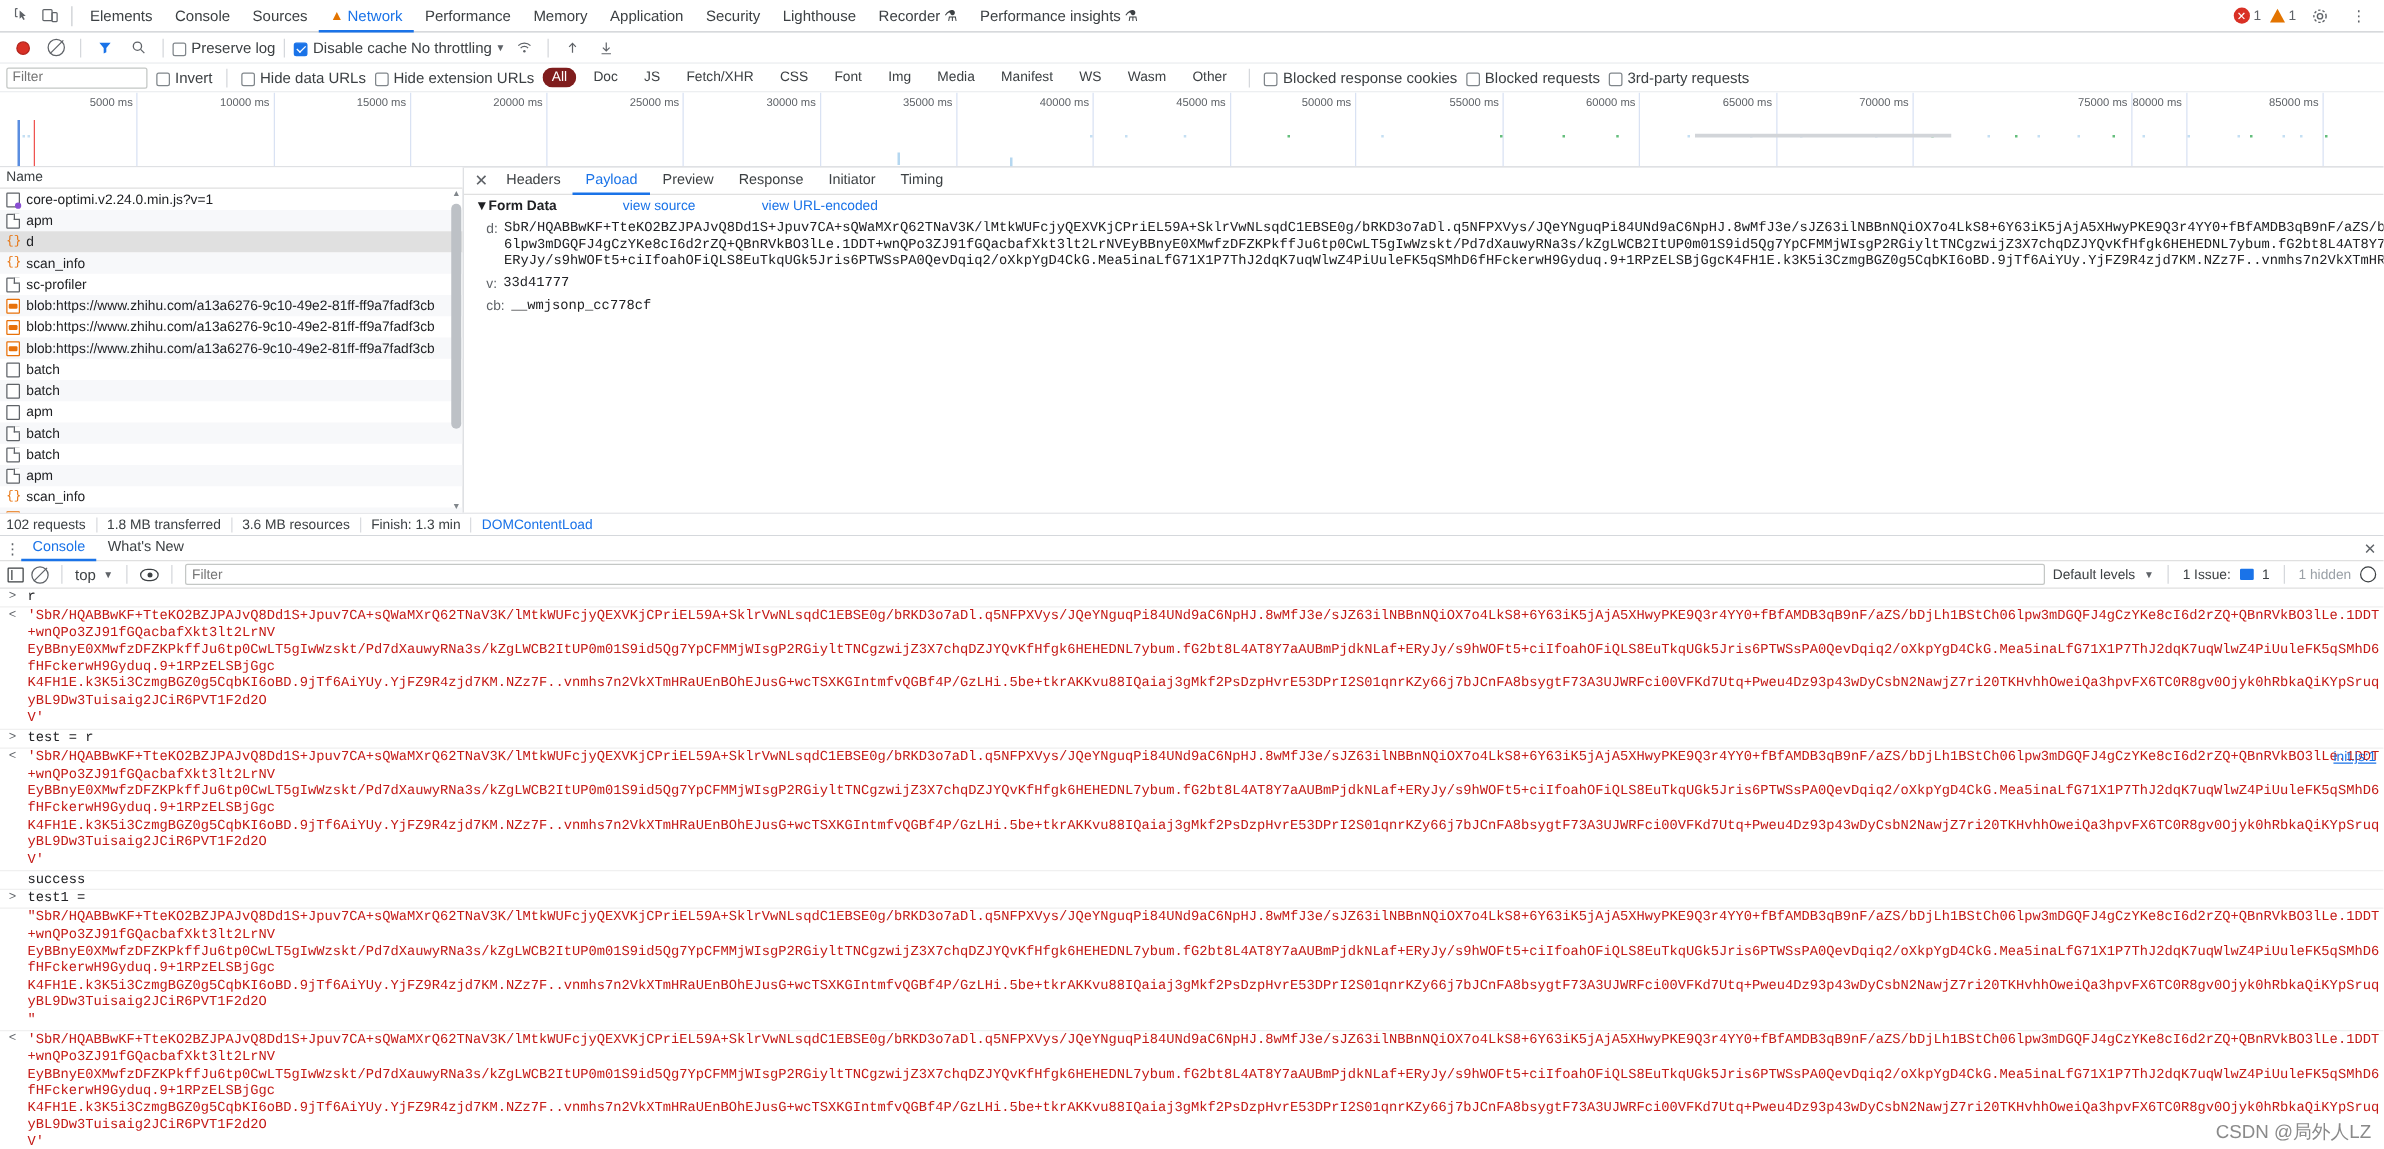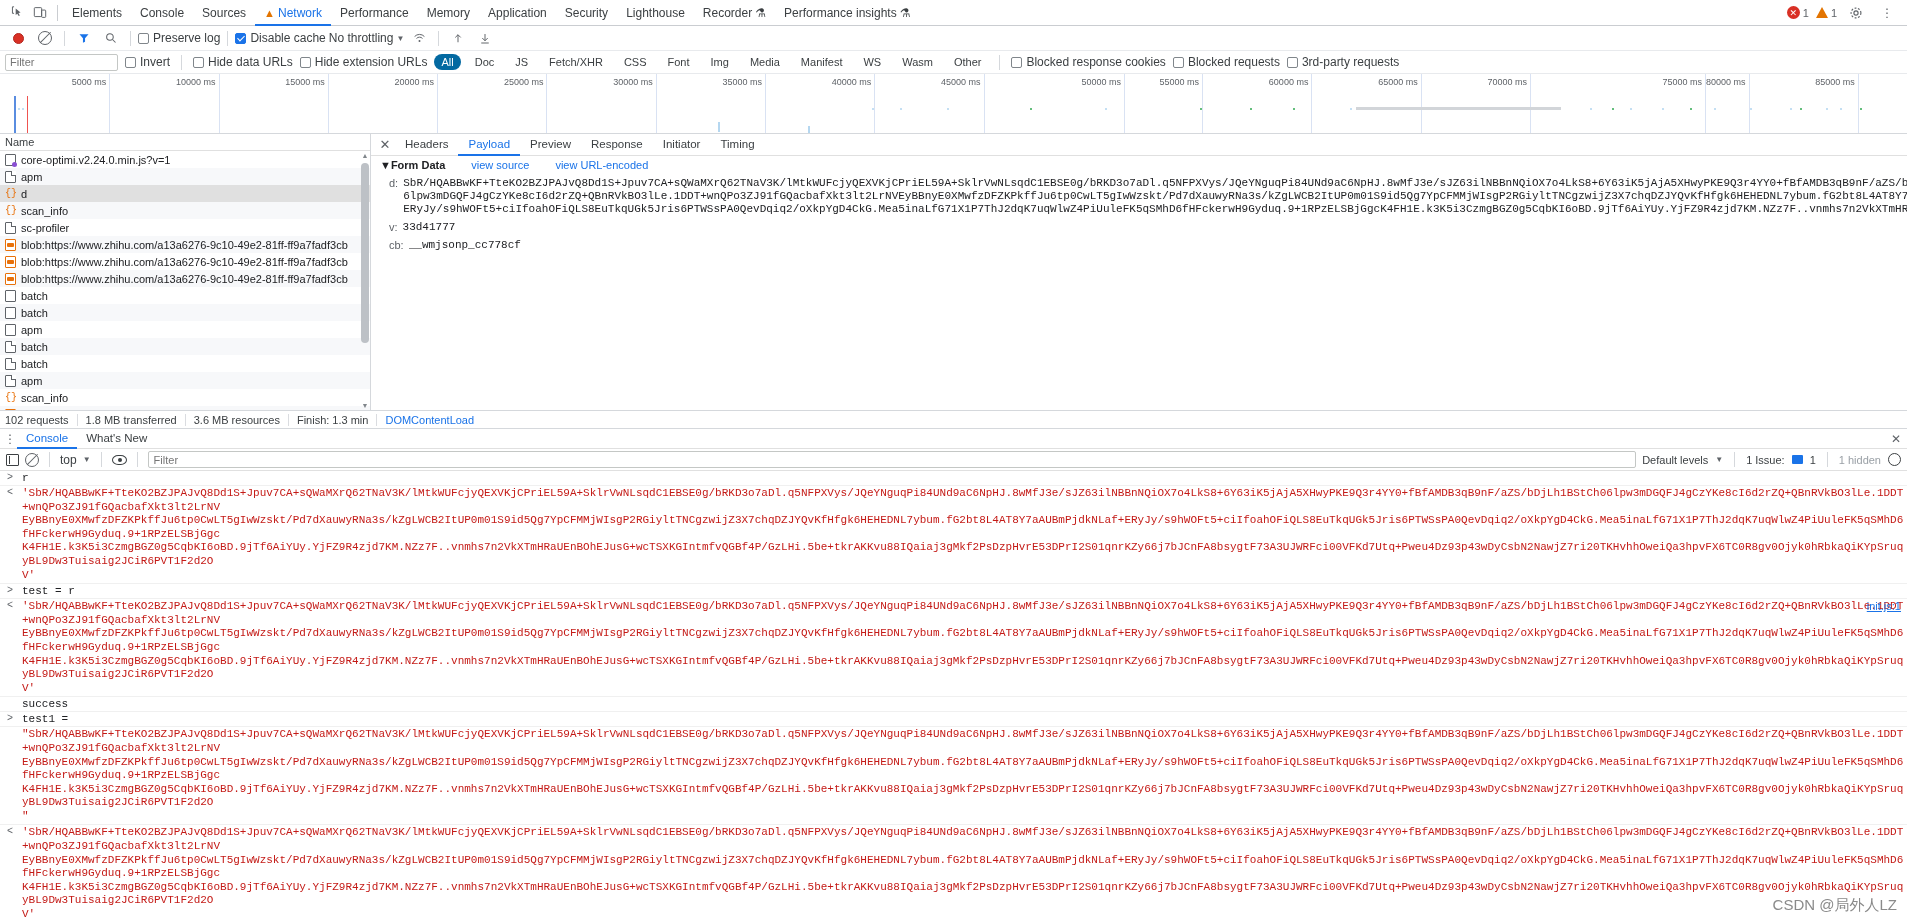--- a/index.html
+++ b/index.html
@@ -27,38 +27,38 @@
   .cnt { font-size:11px; color:#5f6368; }
 
   
   #net-toolbar { display:flex; align-items:center; height:25px; gap:3px;
      border-bottom:1px solid #e8eaed; padding:0 6px; background:#fff; }
   .rec-dot { width:11px;height:11px;border-radius:50%;background:#d93025;border:1px solid #b3261e;}
   .clear-ico { width:14px;height:14px;border:1.4px solid #5f6368;border-radius:50%;position:relative;}
   .clear-ico:after{content:"";position:absolute;left:-1px;top:5px;width:15px;height:1.4px;
      background:#5f6368;transform:rotate(-45deg);}
   .filter-funnel { color:#1a73e8; font-size:13px; }
-  .chk { display:flex; align-items:center; gap:4px; font-size:12px; color:#3c4043; white-space:nowrap;}
+  .chk { display:flex; align-items:flex-end; gap:4px; font-size:12px; color:#3c4043; white-space:nowrap;}
   .box { width:11px;height:11px;border:1px solid #80868b;border-radius:2px;background:#fff;flex:none;}
   .box.on { background:#1a73e8; border-color:#1a73e8; position:relative; }
   .box.on:after{content:"";position:absolute;left:3px;top:0px;width:3px;height:6px;
      border:solid #fff;border-width:0 1.5px 1.5px 0;transform:rotate(45deg);}
   .sel-txt { font-size:12px; color:#3c4043; }
   .caret { font-size:8px; color:#5f6368; }
   .vsep { width:1px; height:15px; background:#d5d8dc; margin:0 4px; }
 
   
   #filter-row { display:flex; align-items:center; height:23px; gap:7px;
      border-bottom:1px solid #e8eaed; padding:0 5px; background:#fff; }
   #filter-input { width:113px; height:17px; border:1px solid #c4c7c5; border-radius:2px;
      font-size:11px; padding:0 4px; color:#80868b; font-family:"Liberation Sans",sans-serif;
      background:#fff; }
   .type-pill { font-size:11px; padding:1px 6px; border-radius:8px; color:#3c4043;
      border:1px solid transparent; white-space:nowrap; }
-  .type-pill.active { background:#0369a1; color:#fff; }
+  .type-pill.active { background:#7f1d1d; color:#fff; }
 
   
   #overview { height:60px; position:relative; border-bottom:1px solid #d5d8dc;
      background:#fff; overflow:hidden; }
   #ov-ticks { position:absolute; inset:0; }
   .ov-tick { position:absolute; top:0; bottom:0; border-left:1px solid #d9e2f3; }
   .ov-tick span { position:absolute; left:-44px; top:3px; width:40px; text-align:right;
      font-size:9px; color:#5f6368; }
   .ov-dot { position:absolute; width:2px; height:2px; background:#3dae5b; opacity:.8; }
   .ov-dot.pale { background:#b5d7f0; }
@@ -103,21 +103,21 @@
   #detail-pane { flex:1; display:flex; flex-direction:column; overflow:hidden; background:#fff; }
   #detail-tabs { display:flex; align-items:center; height:22px; gap:0;
      border-bottom:1px solid #e0e0e0; padding-left:6px; }
   #detail-tabs .dt { padding:0 10px; height:22px; line-height:21px; font-size:11.5px; color:#3c4043; }
   #detail-tabs .dt.active { color:#1a73e8; border-bottom:2px solid #1a73e8; }
   .xbtn { width:16px; height:16px; color:#5f6368; display:flex; align-items:center;
      justify-content:center; font-size:13px; margin-right:2px; }
   #form-header { display:flex; align-items:center; gap:26px; height:18px; padding:2px 0 2px 9px;
      font-size:11px; }
   #form-header .lbl { font-weight:bold; color:#202124; }
-  #form-header .lnk { color:#1a73e8; }
+  #form-header .lnk { color:#1a73e8;margin-left:27px; }
   #form-body { padding:3px 0 0 18px; font-size:11px; }
   .kv { display:flex; margin-bottom:5px; }
   .kv .k { color:#5f6368; flex:none; padding-right:5px; }
   .kv .v { color:#202124; word-break:break-all; overflow:hidden; max-height:78px; line-height:13px; }
   .kv .v .ln { white-space:nowrap; overflow:hidden; }
 
   
   #net-status { height:18px; display:flex; align-items:center; font-size:11px; color:#3c4043;
      background:#fff; border-bottom:1px solid #d5d8dc; padding-left:5px; }
   #net-status .item { padding:0 8px; border-right:1px solid #dadce0; white-space:nowrap; }
@@ -351,21 +351,21 @@
       </div>
       <div class="ov-tick" style="left: 764.986px;">
         <span>35000 ms</span>
       </div>
       <div class="ov-tick" style="left: 874.269px;">
         <span>40000 ms</span>
       </div>
       <div class="ov-tick" style="left: 983.553px;">
         <span>45000 ms</span>
       </div>
-      <div class="ov-tick" style="left: 1124px; text-decoration: underline;">
+      <div class="ov-tick" style="left: 1084px; text-decoration: underline;">
         <span>50000 ms</span>
       </div>
       <div class="ov-tick" style="left: 1202.12px;">
         <span>55000 ms</span>
       </div>
       <div class="ov-tick" style="left: 1311.4px;">
         <span>60000 ms</span>
       </div>
       <div class="ov-tick" style="left: 1420.69px;">
         <span>65000 ms</span>

